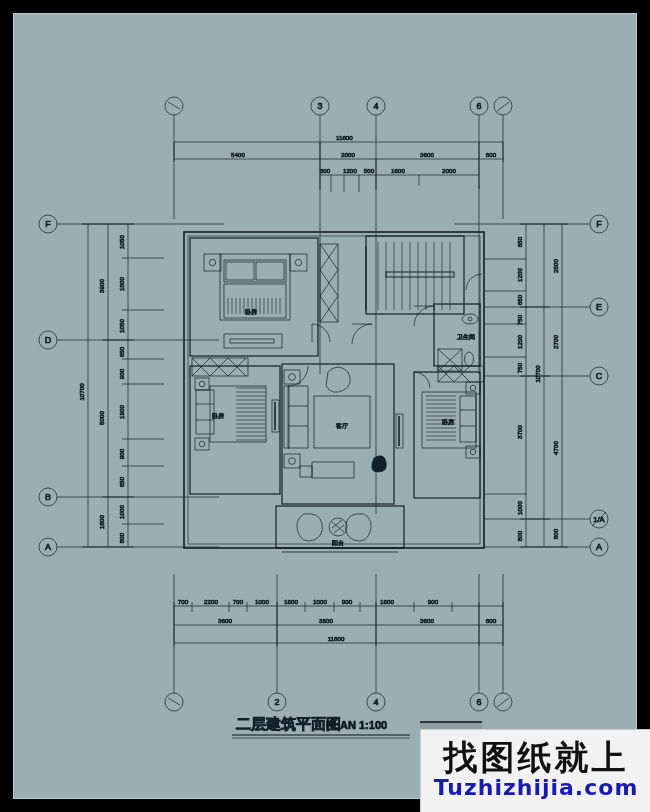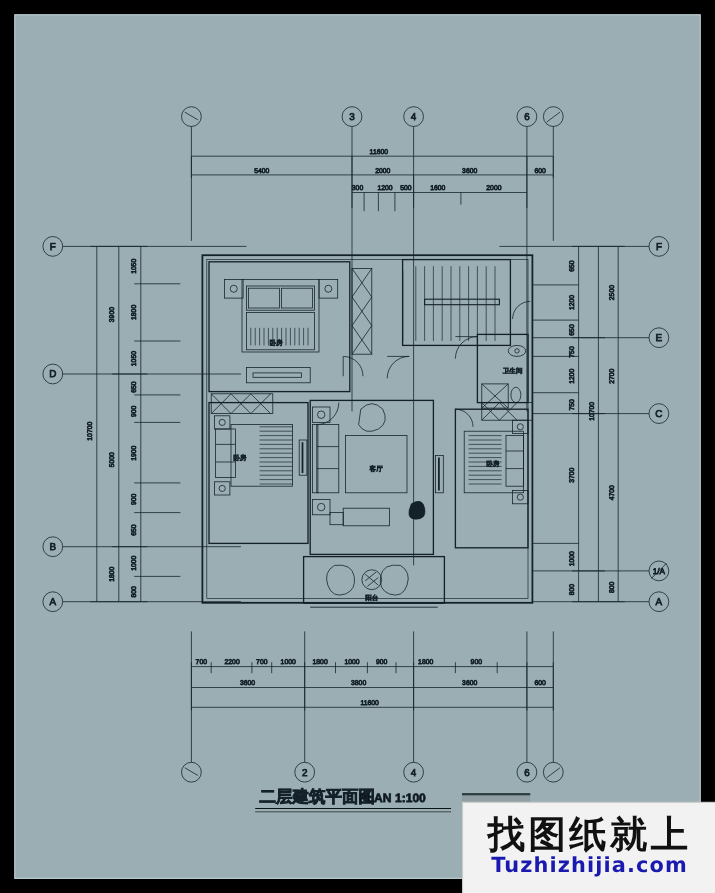--- a/index.html
+++ b/index.html
@@ -13,21 +13,21 @@
   .dimtxt-v{font-family:"Liberation Sans",sans-serif;font-size:6.2px;fill:#1b2426;}
   .axistxt{font-family:"Liberation Sans",sans-serif;font-size:9px;fill:#11191b;text-anchor:middle;}
   .roomtxt{font-family:"DejaVu Sans",sans-serif;font-size:6px;fill:#141c1e;text-anchor:middle;}
   .title-cn{font-family:"DejaVu Sans",sans-serif;font-size:15px;font-weight:bold;fill:#0d1314;}
   .title-en{font-family:"Liberation Sans",sans-serif;font-size:11px;font-weight:bold;fill:#0d1314;}
   #wm{position:absolute;left:406px;top:715px;width:232px;height:84px;background:#f2f2f2;
       border:1px solid #ccc;box-sizing:border-box;display:flex;flex-direction:column;
       align-items:center;justify-content:center;}
   #wm .cn{font-family:"DejaVu Sans",sans-serif;font-size:34px;font-weight:bold;color:#111;
           letter-spacing:3px;line-height:1;}
-  #wm .en{font-family:"DejaVu Sans",sans-serif;font-size:19px;font-weight:bold;color:#1a1ab0;
+  #wm .en{font-family:"DejaVu Sans",sans-serif;font-size:22px;font-weight:bold;color:#1a1ab0;
           letter-spacing:1px;line-height:1.25;}
   #wmtab{position:absolute;left:406px;top:707px;width:62px;height:9px;background:#8f9fa3;
          border-top:2px solid #2b3b40;}
 </style>
 </head>
 <body>
 
 <div id="frame">
   <div id="inner">
 

